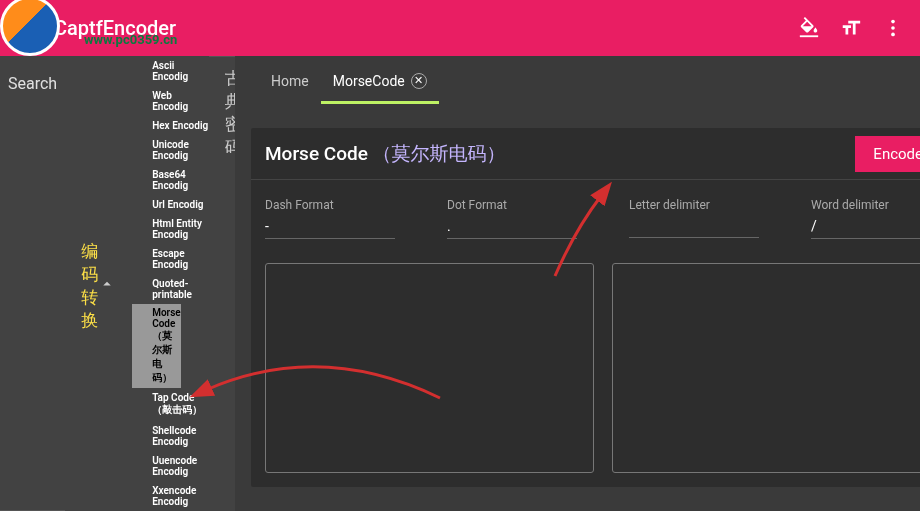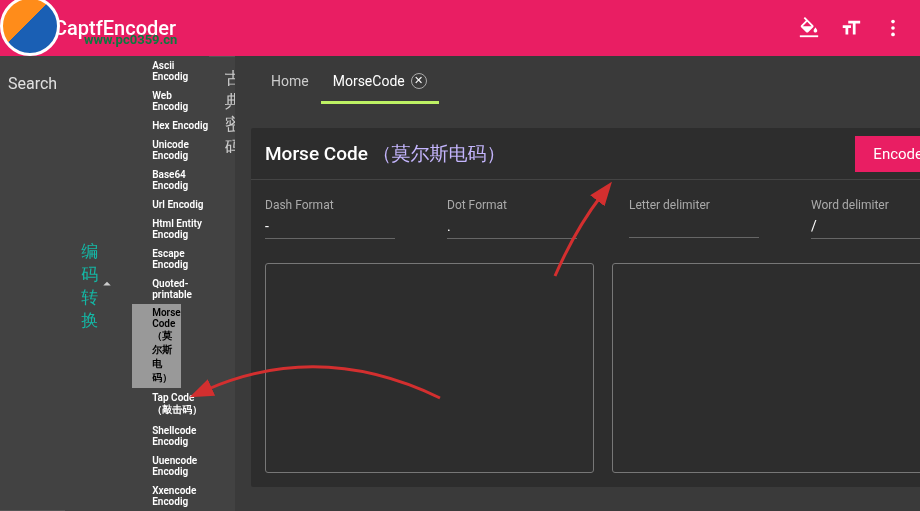--- a/index.html
+++ b/index.html
@@ -8,21 +8,21 @@
 .header-left{display:flex;align-items:center;gap:16px}
 .menu-icon{color:#fff;cursor:pointer;display:flex}
 .app-title{color:#fff;font-size:20px;font-weight:500}
 .header-right{display:flex;align-items:center;gap:20px}
 .header-icon{color:#fff;cursor:pointer;display:flex}
 .layout{display:flex;height:455px}
 .sidebar{width:235px;background:#424242;display:flex;flex-direction:row}
 .search-area{padding:18px 8px 10px;border-bottom:1px solid #555}
 .search-label{color:#e0e0e0;font-size:16px}
 .category{padding:14px 16px 10px;display:flex;justify-content:space-between;align-items:center;cursor:pointer}
-.category-title{color:#14b8a6;font-size:17px}
+.category-title{color:#fde047;font-size:17px}
 .chevron{color:#ccc}
 .menu-list{list-style:none;padding:0 0 8px 0}
 .menu-item{padding:4px 0 4px 20px;color:#fff;font-size:10px;font-weight:600;cursor:pointer}
 .menu-item.selected{background:#999;color:#000000;padding:3px 0 3px 20px;margin-right:28px}
 .category2{padding:10px 16px;color:#ccc;font-size:17px;border-top:1px solid #555}
 .main{flex:1;background:#3a3a3a;display:flex;flex-direction:column}
 .tabs{height:52px;display:flex;align-items:center;padding:0 24px;}
 .tab{padding:12px 12px;color:#ccc;font-size:14px;cursor:pointer;display:flex;align-items:center;gap:6px;border-bottom:3px solid transparent}
 .tab.active{color:#fff;border-bottom:3px solid #bef264}
 .close-tab{display:inline-flex;border:1px solid #aaa;border-radius:50%;width:16px;height:16px;align-items:center;justify-content:center;font-size:11px}

